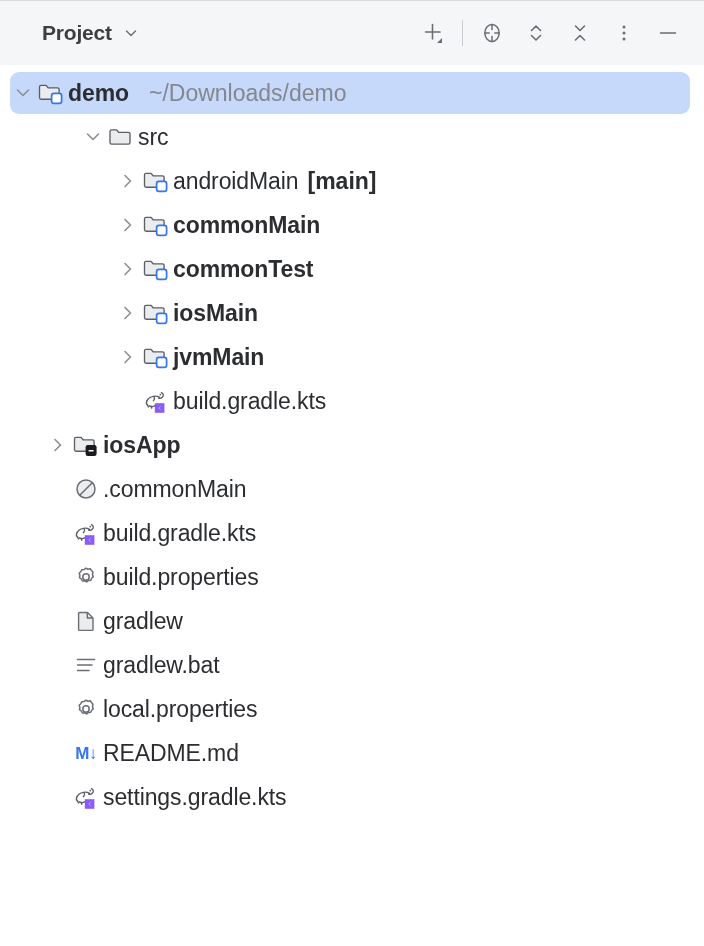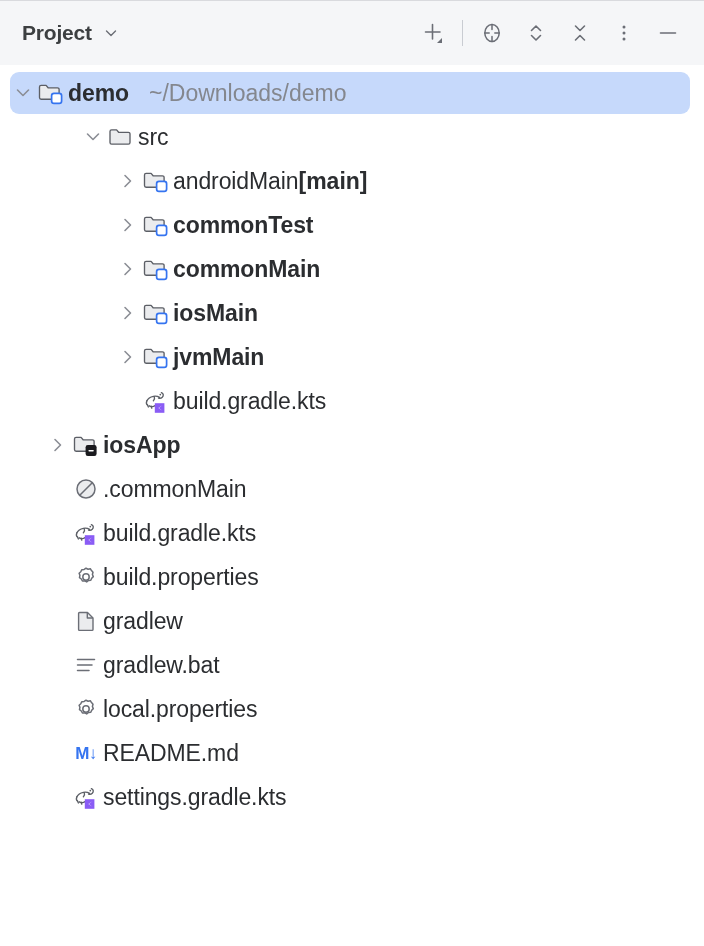--- a/index.html
+++ b/index.html
@@ -32,20 +32,21 @@
     display: flex;
     align-items: center;
     gap: 10px;
     cursor: default;
   }
   .tool-title {
     font-size: 21px;
     font-weight: bold;
     color: #3c3f41;
     letter-spacing: -0.2px;
+    margin-left: 20px;
   }
   .tool-spacer { flex: 1 1 auto; }
   .tool-actions {
     display: flex;
     align-items: center;
     gap: 0px;
   }
   .tbtn {
     width: 44px; height: 44px;
     display: flex; align-items: center; justify-content: center;
@@ -104,20 +105,21 @@
     color: #2b2d30;
     letter-spacing: -0.1px;
     line-height: 1;
   }
   .label.bold { font-weight: bold; }
   .suffix {
     position: relative;
     font-size: 23px;
     font-weight: bold;
     color: #2b2d30;
+    margin-left: 9px;
     line-height: 1;
   }
   .path {
     position: relative;
     font-size: 23px;
     color: #84878e;
     margin-left: 20px;
     line-height: 1;
   }
 
@@ -266,37 +268,37 @@
           <svg width="26" height="26" viewBox="0 0 26 26">
     <path d="M10 7.5 L15.5 13 L10 18.5" fill="none" stroke="#8b8e95" stroke-width="1.6" stroke-linecap="round" stroke-linejoin="round"></path>
   </svg>
         </span>
         <span class="icon">
           <svg width="30" height="30" viewBox="0 0 30 30">
     <path d="M3.5 9 a1.6 1.6 0 0 1 1.6-1.6 h5 l2 2.4 h9.4 a1.6 1.6 0 0 1 1.6 1.6 v8.2 a1.6 1.6 0 0 1 -1.6 1.6 H5.1 A1.6 1.6 0 0 1 3.5 19.6 Z" fill="#ebecee" stroke="#5c5f66" stroke-width="1.35" stroke-linejoin="round"></path>
     <rect x="15.6" y="15.4" width="10" height="10" rx="2.4" fill="#ffffff" stroke="#3574f0" stroke-width="1.7"></rect>
   </svg>
         </span>
+        <span class="label bold">commonMain</span>
+      </div>
+      <div class="row">
+        <div class="rowbg"></div>
+        <div style="width: 115px; flex: 0 0 auto;"></div>
+        <span class="chev">
+          <svg width="26" height="26" viewBox="0 0 26 26">
+    <path d="M10 7.5 L15.5 13 L10 18.5" fill="none" stroke="#8b8e95" stroke-width="1.6" stroke-linecap="round" stroke-linejoin="round"></path>
+  </svg>
+        </span>
+        <span class="icon">
+          <svg width="30" height="30" viewBox="0 0 30 30">
+    <path d="M3.5 9 a1.6 1.6 0 0 1 1.6-1.6 h5 l2 2.4 h9.4 a1.6 1.6 0 0 1 1.6 1.6 v8.2 a1.6 1.6 0 0 1 -1.6 1.6 H5.1 A1.6 1.6 0 0 1 3.5 19.6 Z" fill="#ebecee" stroke="#5c5f66" stroke-width="1.35" stroke-linejoin="round"></path>
+    <rect x="15.6" y="15.4" width="10" height="10" rx="2.4" fill="#ffffff" stroke="#3574f0" stroke-width="1.7"></rect>
+  </svg>
+        </span>
         <span class="label bold">commonTest</span>
-      </div>
-      <div class="row">
-        <div class="rowbg"></div>
-        <div style="width: 115px; flex: 0 0 auto;"></div>
-        <span class="chev">
-          <svg width="26" height="26" viewBox="0 0 26 26">
-    <path d="M10 7.5 L15.5 13 L10 18.5" fill="none" stroke="#8b8e95" stroke-width="1.6" stroke-linecap="round" stroke-linejoin="round"></path>
-  </svg>
-        </span>
-        <span class="icon">
-          <svg width="30" height="30" viewBox="0 0 30 30">
-    <path d="M3.5 9 a1.6 1.6 0 0 1 1.6-1.6 h5 l2 2.4 h9.4 a1.6 1.6 0 0 1 1.6 1.6 v8.2 a1.6 1.6 0 0 1 -1.6 1.6 H5.1 A1.6 1.6 0 0 1 3.5 19.6 Z" fill="#ebecee" stroke="#5c5f66" stroke-width="1.35" stroke-linejoin="round"></path>
-    <rect x="15.6" y="15.4" width="10" height="10" rx="2.4" fill="#ffffff" stroke="#3574f0" stroke-width="1.7"></rect>
-  </svg>
-        </span>
-        <span class="label bold">commonMain</span>
       </div>
       <div class="row">
         <div class="rowbg"></div>
         <div style="width: 115px; flex: 0 0 auto;"></div>
         <span class="chev">
           <svg width="26" height="26" viewBox="0 0 26 26">
     <path d="M10 7.5 L15.5 13 L10 18.5" fill="none" stroke="#8b8e95" stroke-width="1.6" stroke-linecap="round" stroke-linejoin="round"></path>
   </svg>
         </span>
         <span class="icon">

